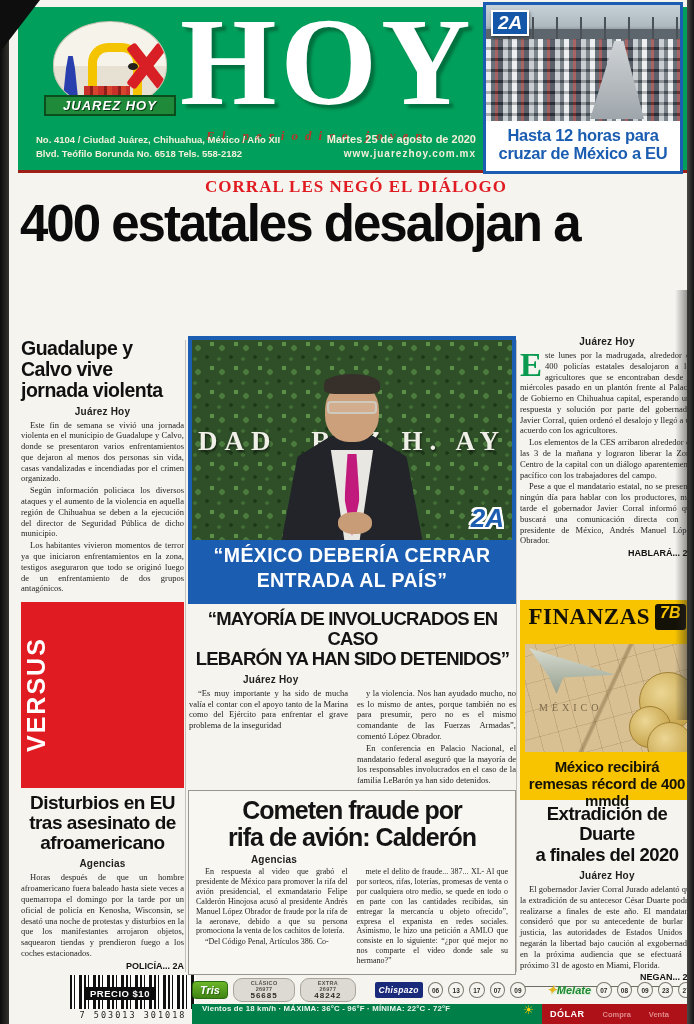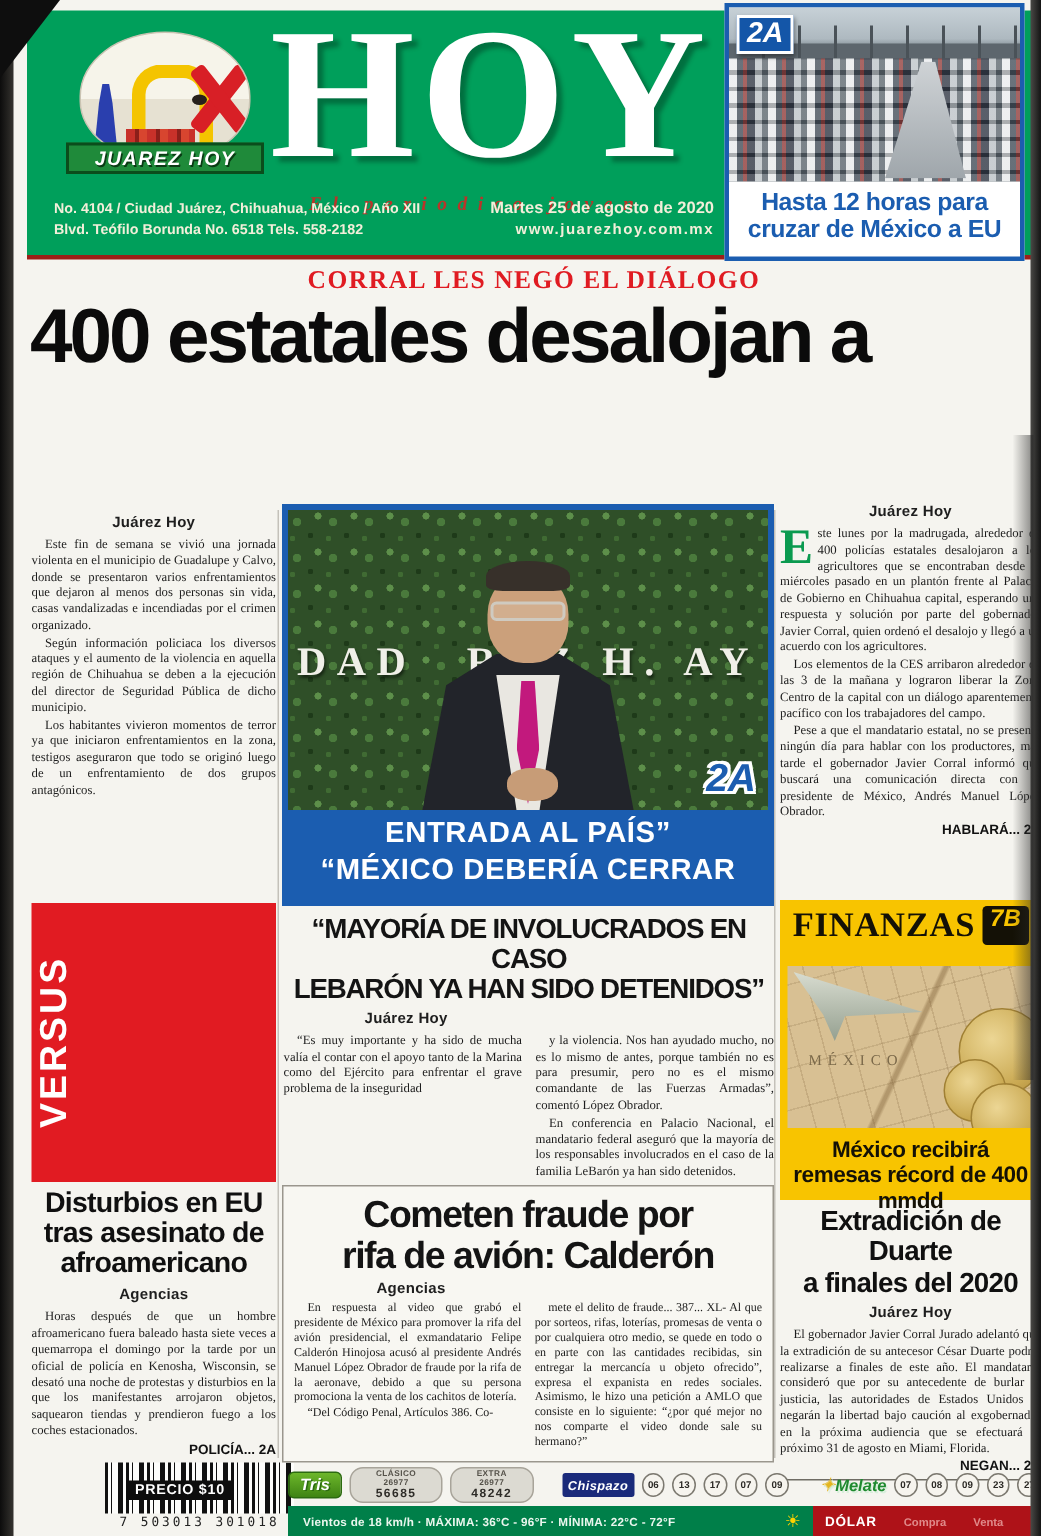--- a/index.html
+++ b/index.html
@@ -138,21 +138,21 @@
   .lottery{position:absolute;left:184px;top:977px;width:502px;height:26px;display:flex;align-items:center;gap:5px;}
   .tris-logo{background:linear-gradient(#6cb62a,#3f8414);border:1px solid #2c6b10;border-radius:4px;color:#fff;font-weight:800;font-style:italic;font-size:11px;padding:2px 7px;text-shadow:1px 1px 0 #2c6b10;}
   .lot-pill{background:#dcdad2;border:1px solid #a8a49a;border-radius:9px;padding:1px 8px;text-align:center;line-height:1.1;}
   .lot-pill .lbl{font-size:5.5px;font-weight:bold;color:#55524a;letter-spacing:.3px;}
   .lot-pill .num{font-size:8px;font-weight:800;color:#2e2c28;letter-spacing:1px;}
   .chispazo-logo{background:#1a2a7a;color:#fff;font-weight:800;font-style:italic;font-size:8.5px;padding:3px 4px;border-radius:2px;letter-spacing:.3px;margin-left:14px;}
   .ball{width:14px;height:14px;border-radius:50%;background:#f6f4ee;border:1px solid #7c7970;font-size:6.5px;font-weight:800;color:#2c2a26;display:flex;align-items:center;justify-content:center;}
   .melate-logo{color:#1f8a2f;font-weight:800;font-style:italic;font-size:11px;margin-left:16px;white-space:nowrap;text-shadow:1px 1px 0 #d8efdc;}
   .melate-star{color:#e3b51e;font-size:12px;}
 
-  .weather-bar{position:absolute;left:184px;top:1004px;width:502px;height:20px;background:#007f49;display:flex;align-items:center;}
+  .weather-bar{position:absolute;left:184px;top:1004px;width:502px;height:20px;background:#007f49;display:flex;}
   .weather-text{flex:1;color:#eaf6ee;font-weight:bold;font-size:7.8px;letter-spacing:.2px;padding-left:10px;white-space:nowrap;}
   .sun-icon{color:#ffd200;font-size:12px;margin:0 8px;line-height:1;}
   .dollar-seg{height:100%;width:152px;background:#ae1218;display:flex;align-items:center;gap:18px;padding-left:8px;box-sizing:border-box;}
   .dollar-lbl{color:#fff;font-weight:800;font-size:9px;letter-spacing:.5px;}
   .dollar-val{color:#e08a8a;font-weight:bold;font-size:7.5px;}
 </style>
 </head>
 <body>
 
 <div class="sheet">
@@ -198,20 +198,21 @@
 
   <div class="kicker">CORRAL LES NEGÓ EL DIÁLOGO</div>
   <div class="headline">
     <div>400 estatales desalojan a</div>
   </div>
 
   <div class="rule-v1"></div>
   <div class="rule-v2"></div>
 
   <div class="col-left">
+    <div class="head-guadalupe">Guadalupe y Calvo vive jornada violenta</div>
     <div class="byline">Juárez Hoy</div>
     <div class="bodytext">
       <p>Este fin de semana se vivió una jornada violenta en el municipio de Guadalupe y Calvo, donde se presentaron varios enfrentamientos que dejaron al menos dos personas sin vida, casas vandalizadas e incendiadas por el crimen organizado.</p>
       <p>Según información policiaca los diversos ataques y el aumento de la violencia en aquella región de Chihuahua se deben a la ejecución del director de Seguridad Pública de dicho municipio.</p>
       <p>Los habitantes vivieron momentos de terror ya que iniciaron enfrentamientos en la zona, testigos aseguraron que todo se originó luego de un enfrentamiento de dos grupos antagónicos.</p>
     </div>
   </div>
 
   <div class="versus">
     <div class="versus-label">VERSUS</div>
@@ -242,22 +243,22 @@
       <div class="suit"></div>
       <div class="shirt"></div>
       <div class="tie"></div>
       <div class="hand"></div>
       <div class="head"></div>
       <div class="hair"></div>
       <div class="glasses"></div>
       <div class="badge-2a-photo">2A</div>
     </div>
     <div class="photo-caption">
+      <div>“MÉXICO DEBERÍA CERRAR</div>
       <div>ENTRADA AL PAÍS”</div>
-      <div>“MÉXICO DEBERÍA CERRAR</div>
     </div>
   </div>
 
   <div class="lebaron">
     <div class="head-lebaron">
       <div>“MAYORÍA DE INVOLUCRADOS EN CASO</div>
       <div>LEBARÓN YA HAN SIDO DETENIDOS”</div>
     </div>
     <div class="byline">Juárez Hoy</div>
     <div class="twocol">

